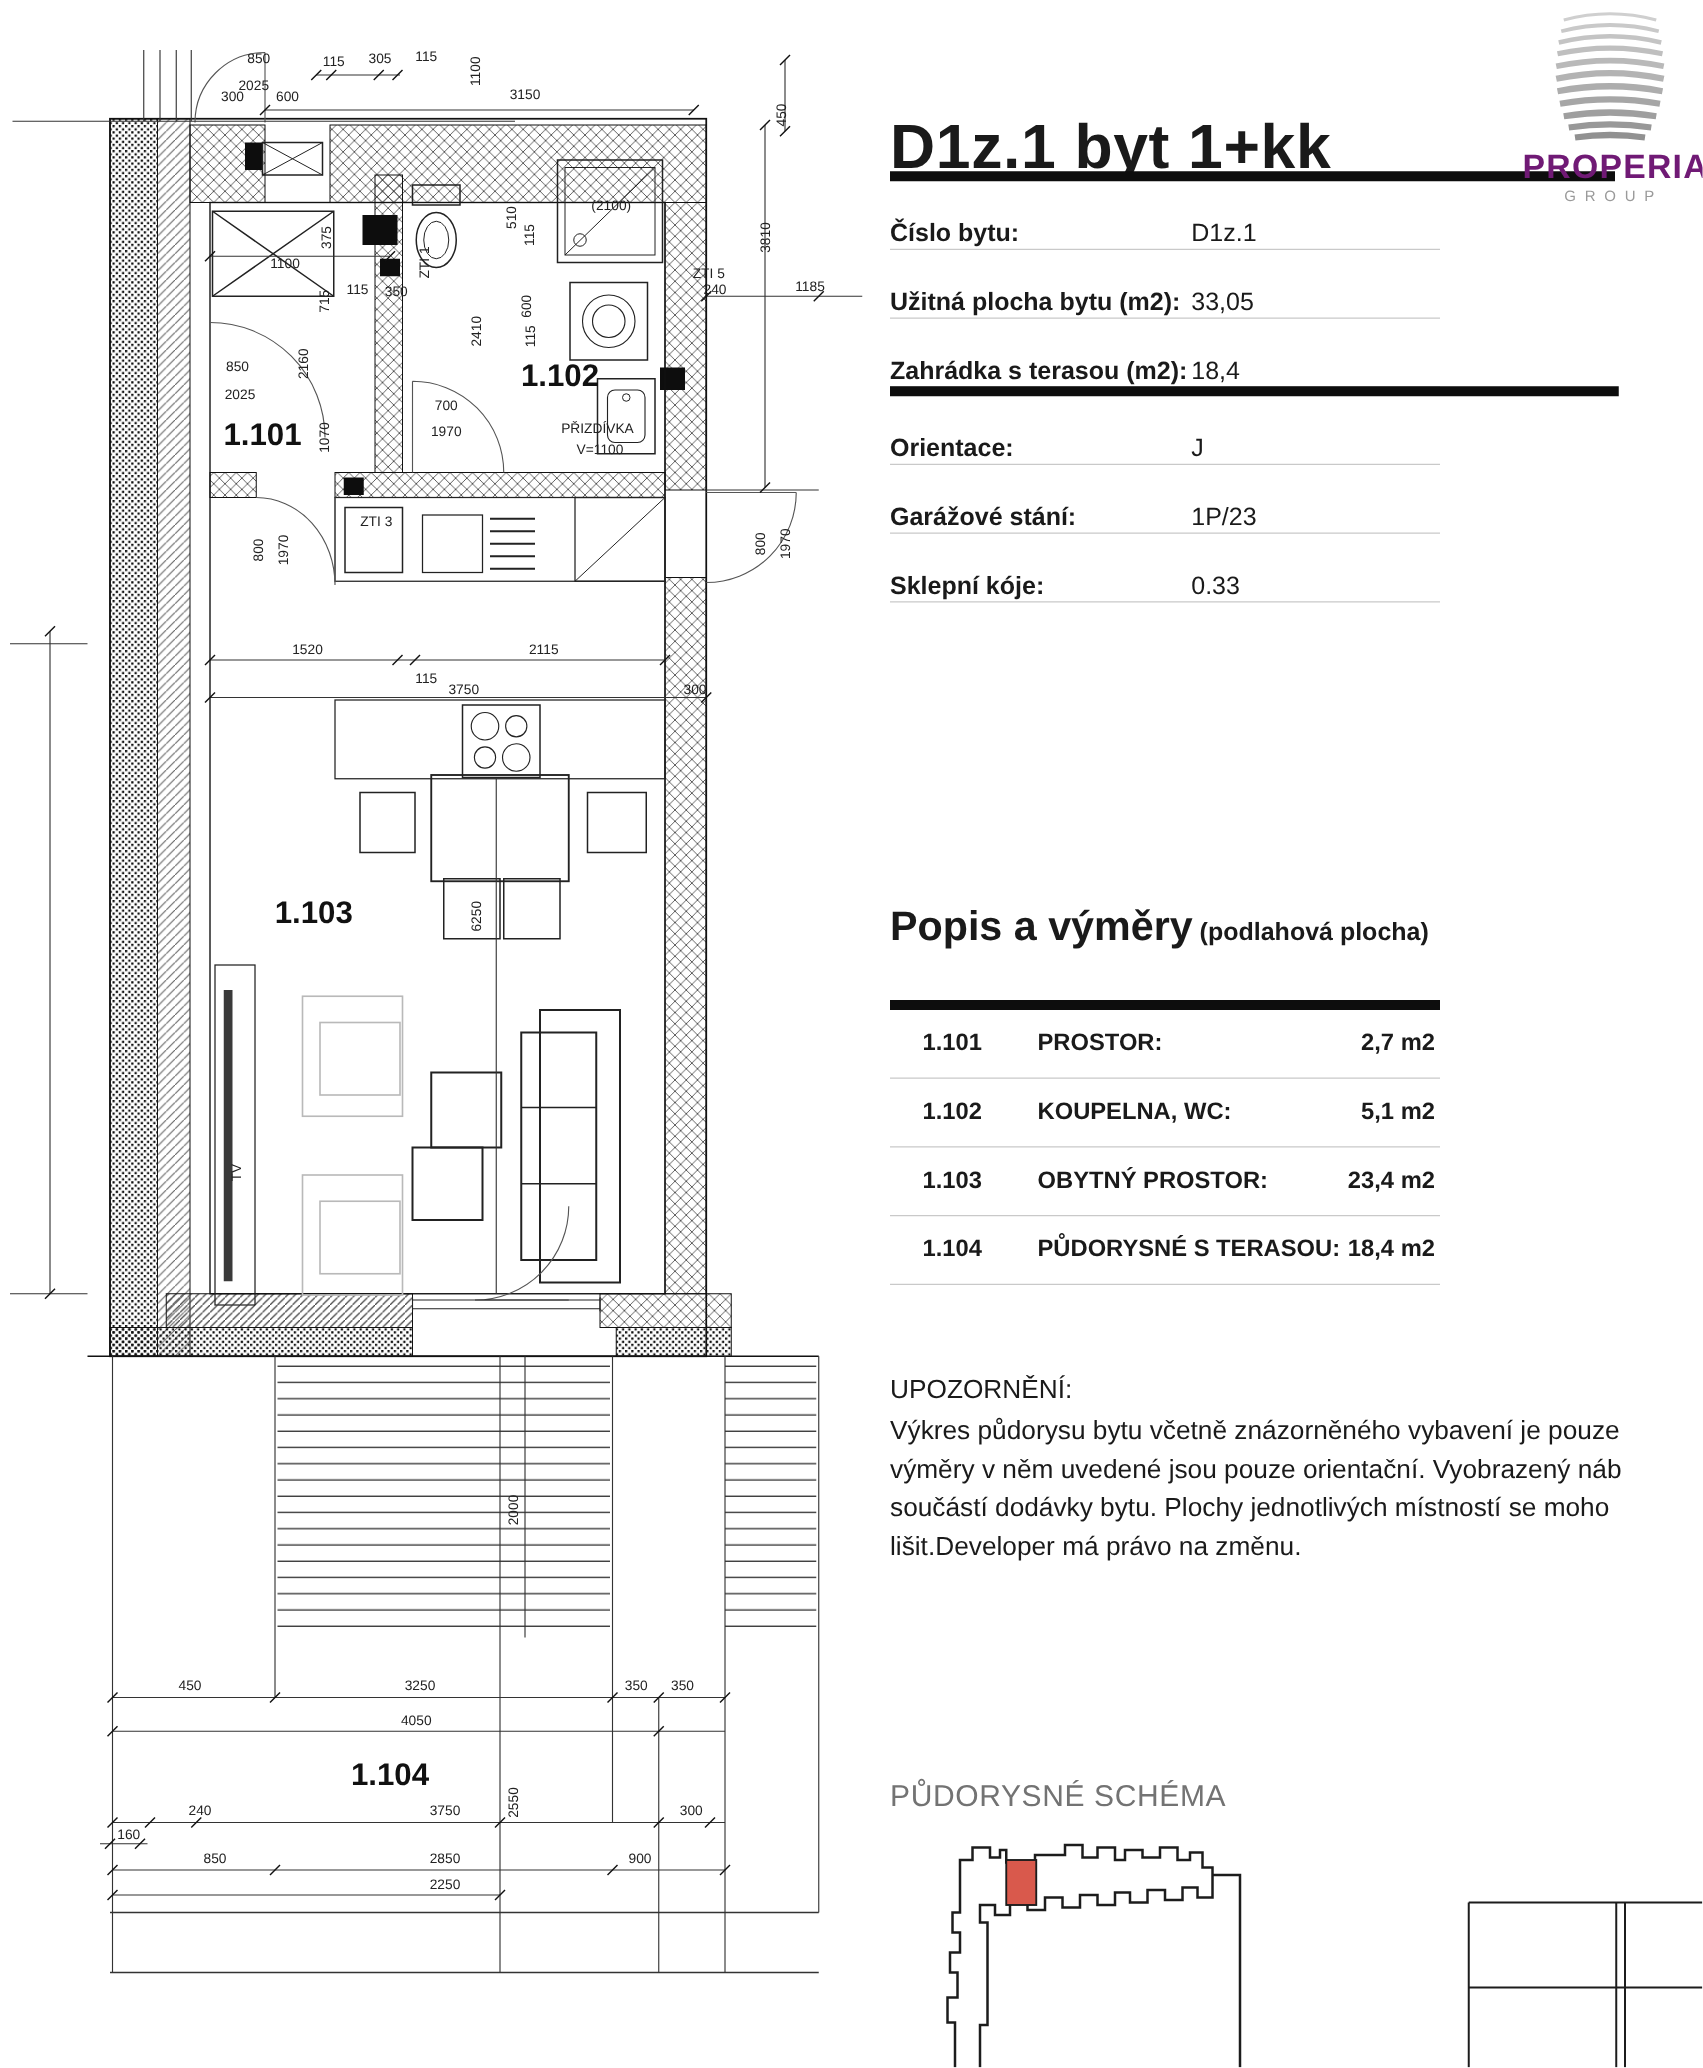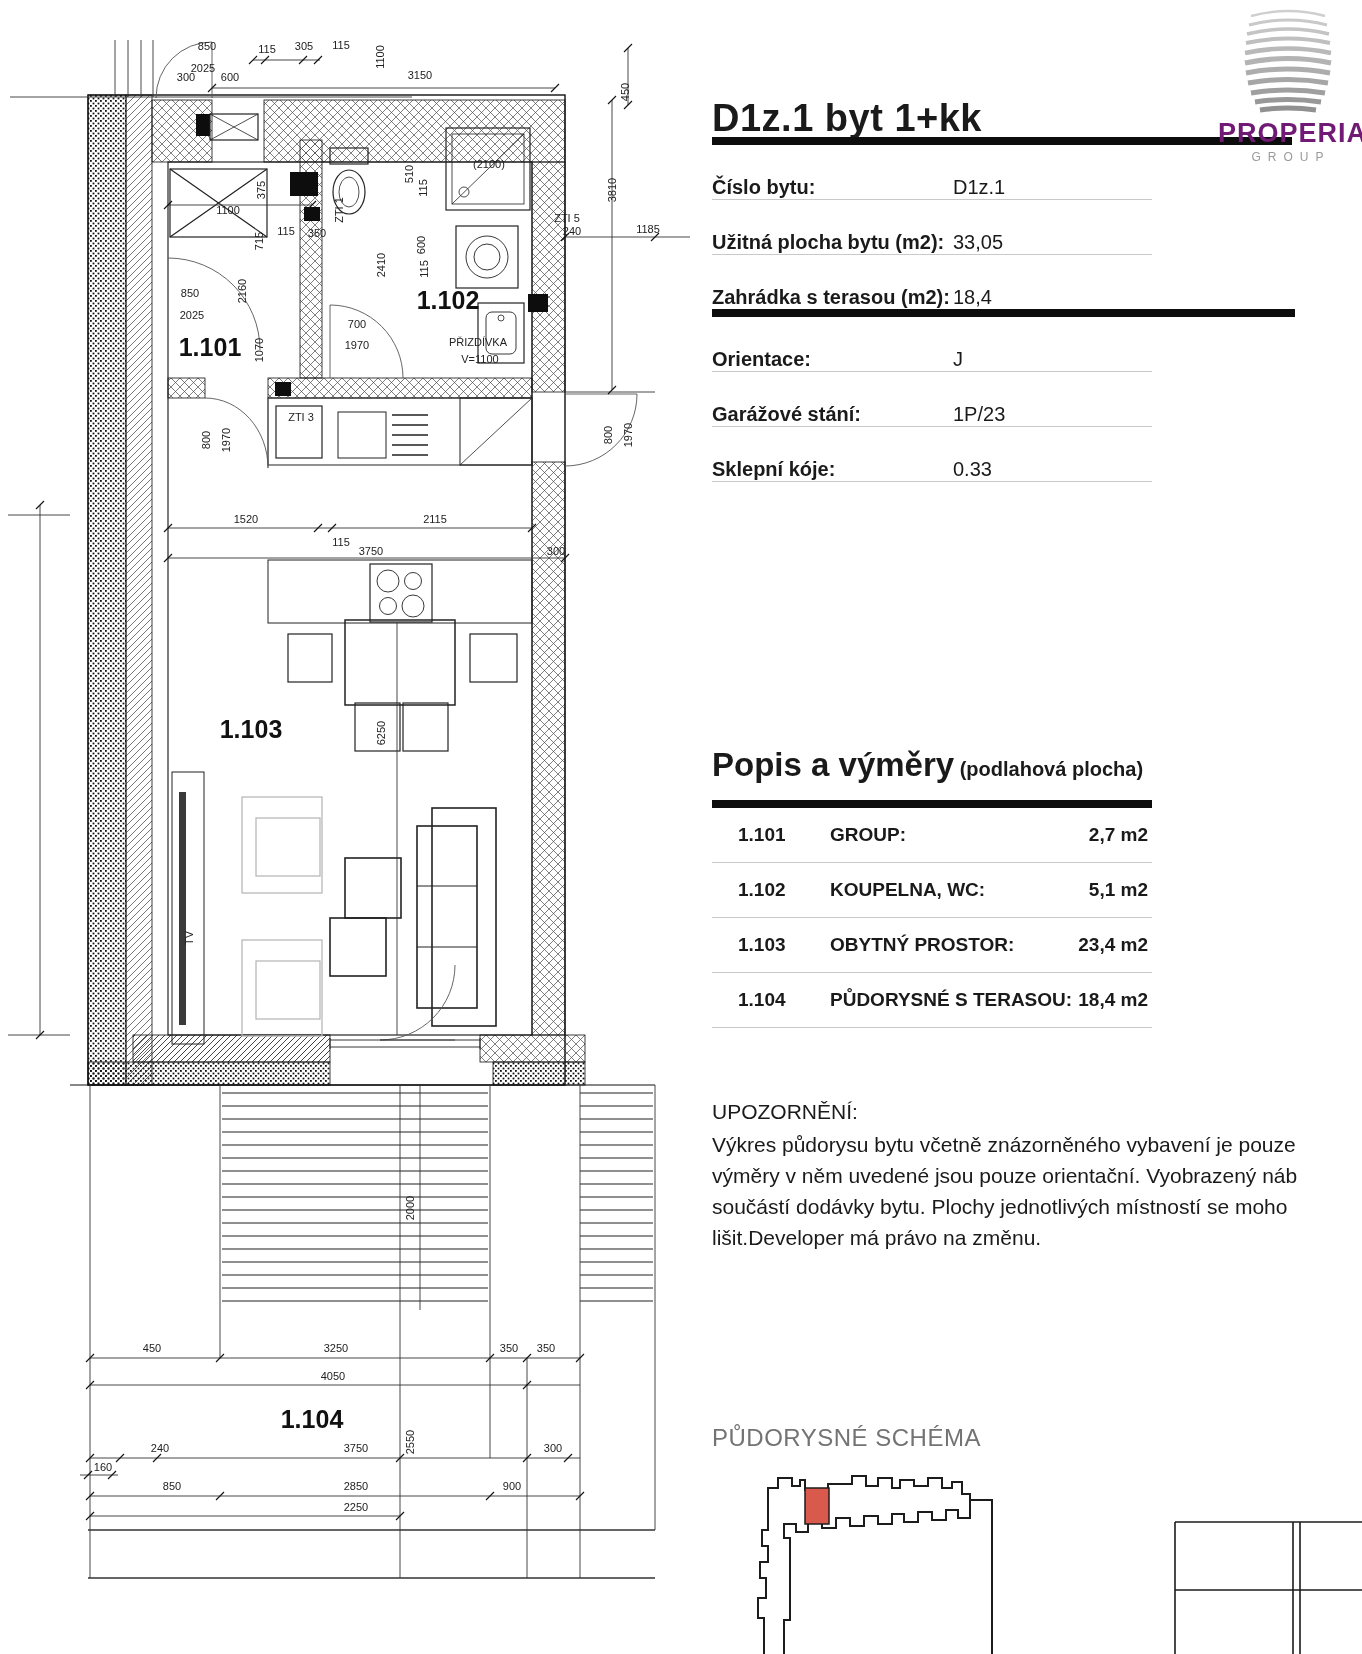--- a/index.html
+++ b/index.html
@@ -1,33 +1,33 @@
 <!DOCTYPE html>
 <html><head>
 <meta charset="utf-8">
 <style>
   html,body{margin:0;padding:0;background:#fff;}
   body{width:1362px;height:1654px;position:relative;overflow:hidden;
        font-family:"Liberation Sans", sans-serif;color:#1a1a1a;}
   .abs{position:absolute;}
   
-  #title{left:712px;top:72px;font-size:38px;font-weight:bold;letter-spacing:0.5px;}
+  #title{left:712px;top:54px;font-size:50px;font-weight:bold;letter-spacing:0.5px;}
   #logo{left:1218px;top:8px;width:140px;text-align:center;z-index:3;}
   #logo .brand{font-size:27px;font-weight:bold;color:#701a75;letter-spacing:1px;line-height:1;}
   #logo .sub{font-size:12px;color:#9a9a9a;letter-spacing:7px;margin-top:3px;padding-left:6px;}
   #logo svg{display:block;margin:0 auto 4px auto;}
   .thickbar{height:8px;background:#0d0d0d;}
   #bar-top{left:712px;top:137px;width:580px;z-index:2;}
   #table-a{left:712px;top:145px;width:583px;}
   .trow{width:440px;height:54px;display:flex;align-items:flex-end;
         border-bottom:1px solid #c9c9c9;font-size:20px;}
   .trow .lbl{font-weight:bold;width:241px;}
   .trow .val{font-weight:normal;}
   #bar-mid{width:583px;margin-top:-1px;}
-  #popis-head{left:712px;top:722px;font-size:33px;font-weight:bold;margin-top:24px;}
+  #popis-head{left:712px;top:722px;font-size:33px;font-weight:bold;}
   #popis-head .note{font-size:20px;font-weight:bold;}
   #bar-popis{left:712px;top:800px;width:440px;}
   #popis-rows{left:712px;top:808px;width:440px;}
   .prow{width:440px;height:54px;display:flex;align-items:center;
         border-bottom:1px solid #c9c9c9;font-size:19px;font-weight:bold;}
   .prow .code{width:92px;padding-left:26px;}
   .prow .name{flex:1;}
   .prow .area{text-align:right;padding-right:4px;}
   #notice{left:712px;top:1096px;width:660px;font-size:21px;line-height:31px;
           white-space:nowrap;overflow:hidden;}
@@ -360,21 +360,21 @@
     </div>
 </div>
 
 <div id="popis-head" class="abs">
   <span>Popis a výměry</span><span class="note"> (podlahová plocha)</span>
 </div>
 <div id="bar-popis" class="abs thickbar"></div>
 <div id="popis-rows" class="abs">
     <div class="prow">
       <span class="code">1.101</span>
-      <span class="name">GROUP:</span>
+      <span class="name">PROSTOR:</span>
       <span class="area">2,7 m2</span>
     </div>
     <div class="prow">
       <span class="code">1.102</span>
       <span class="name">KOUPELNA, WC:</span>
       <span class="area">5,1 m2</span>
     </div>
     <div class="prow">
       <span class="code">1.103</span>
       <span class="name">OBYTNÝ PROSTOR:</span>

